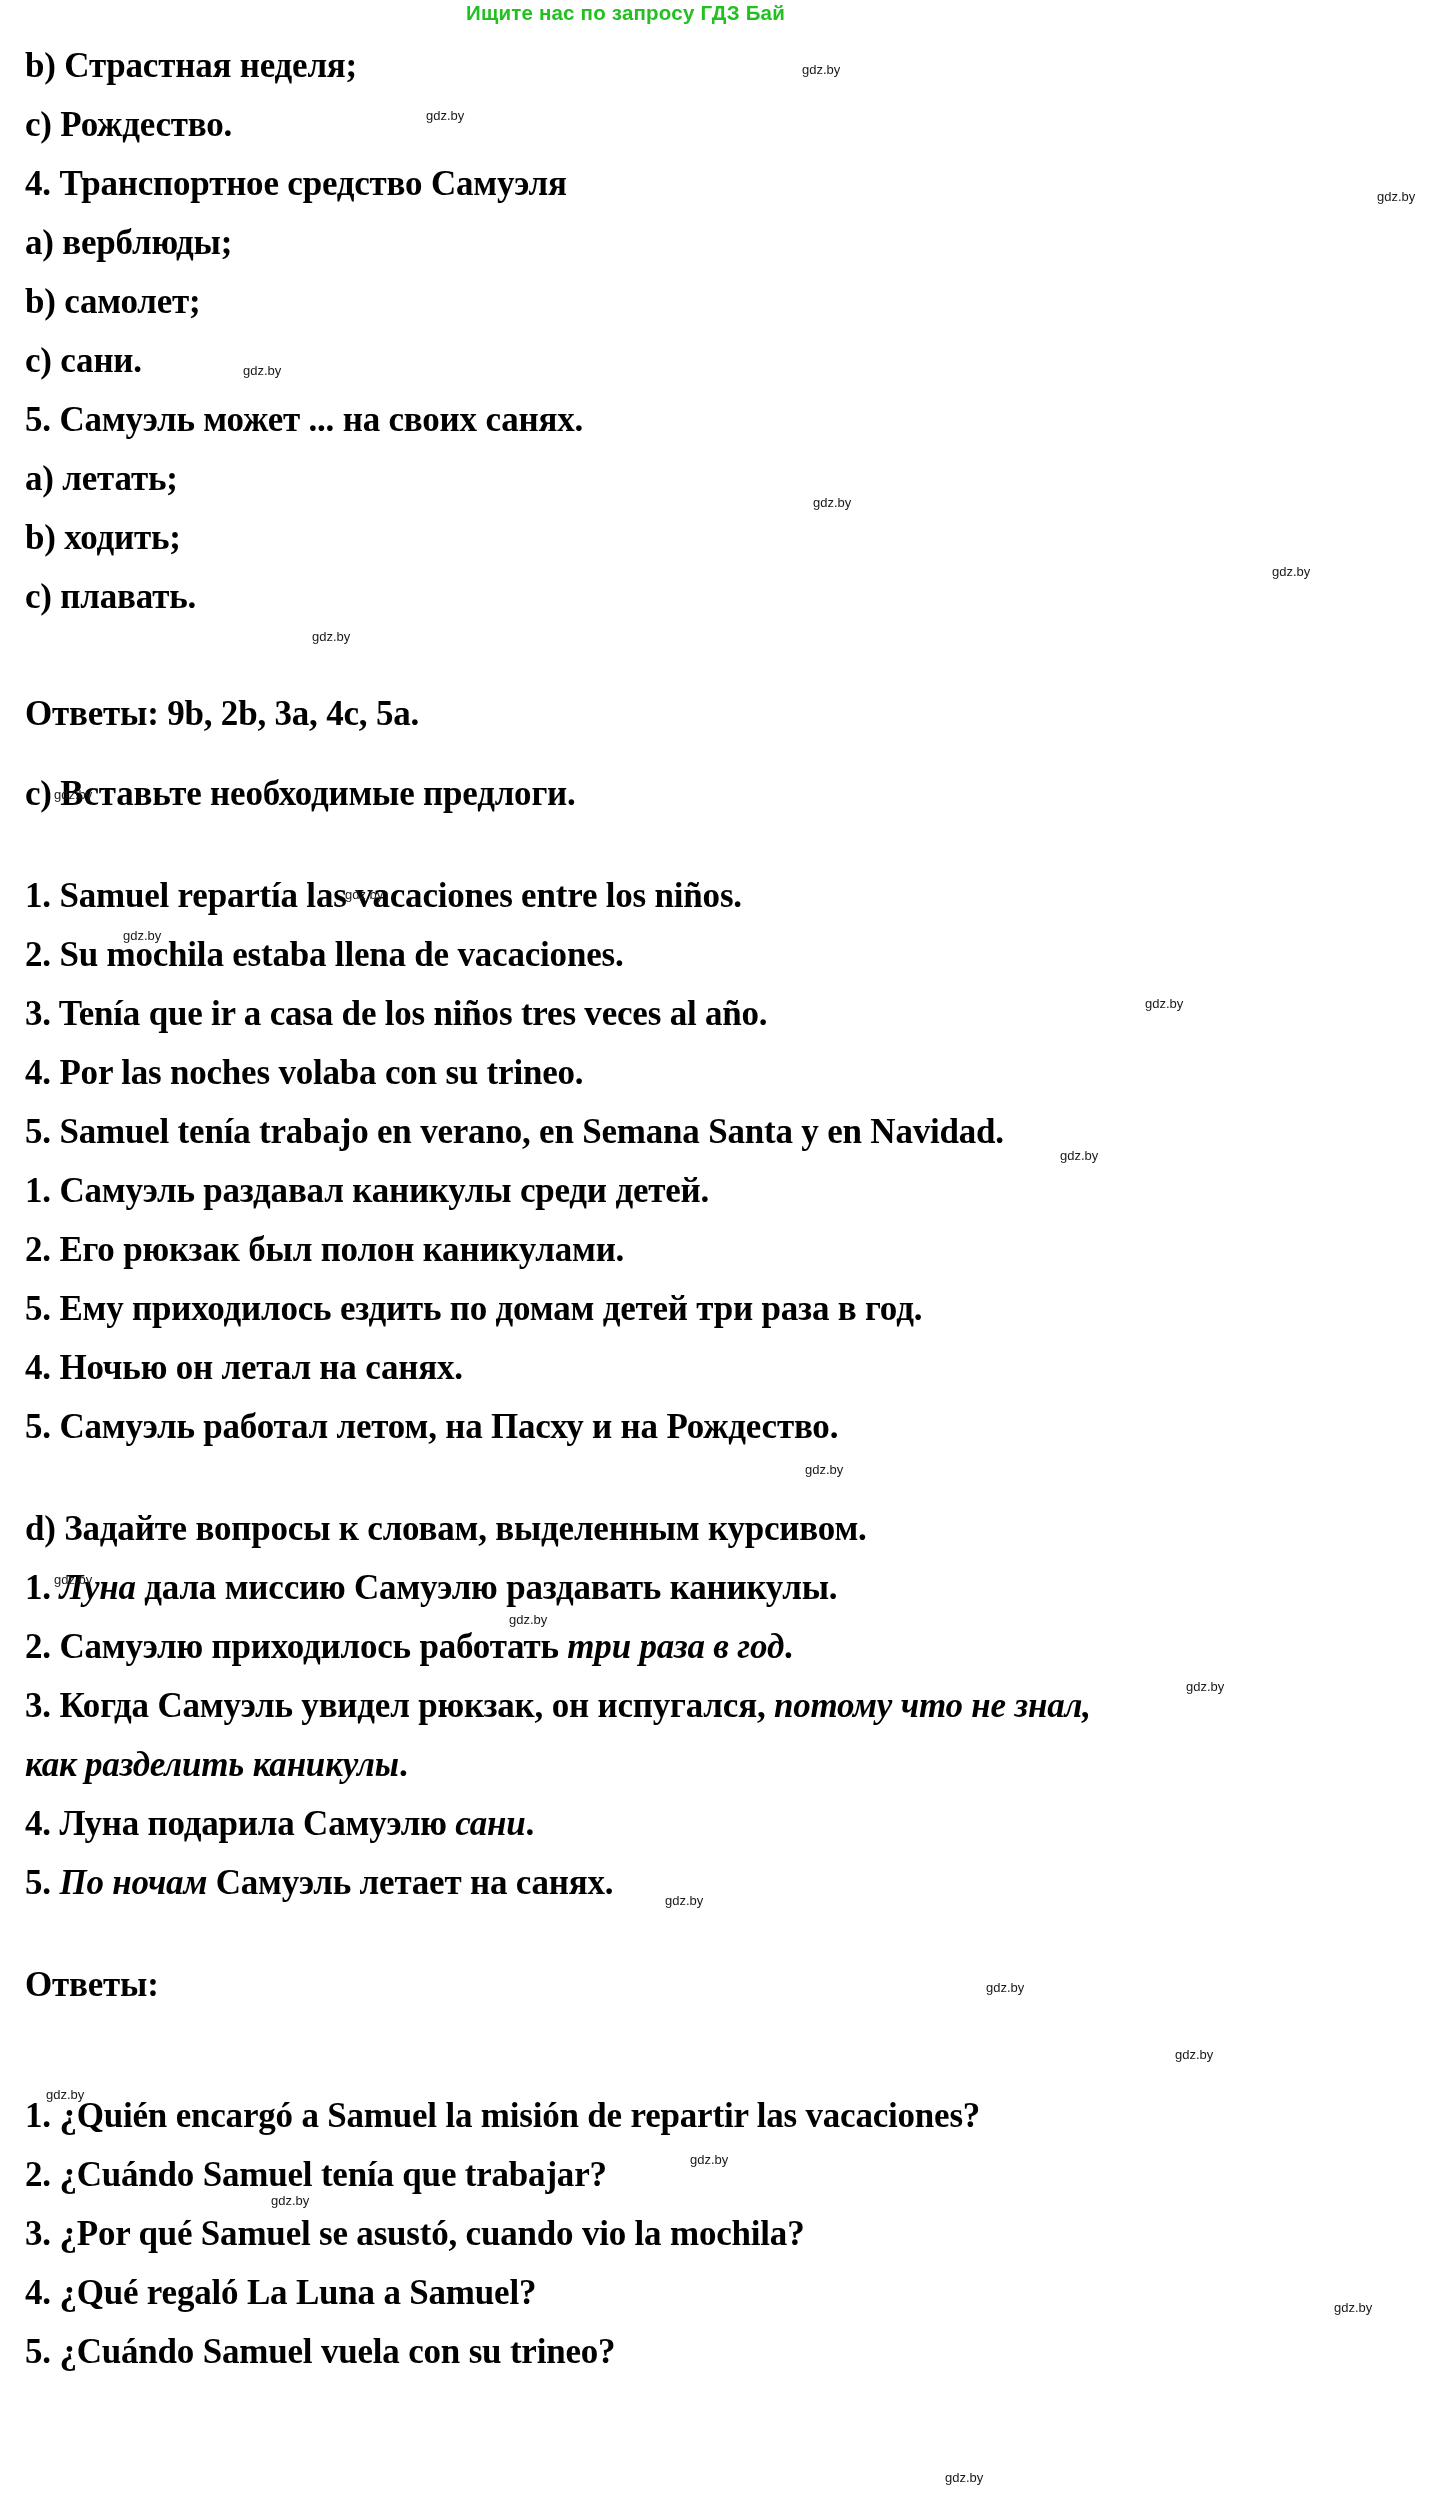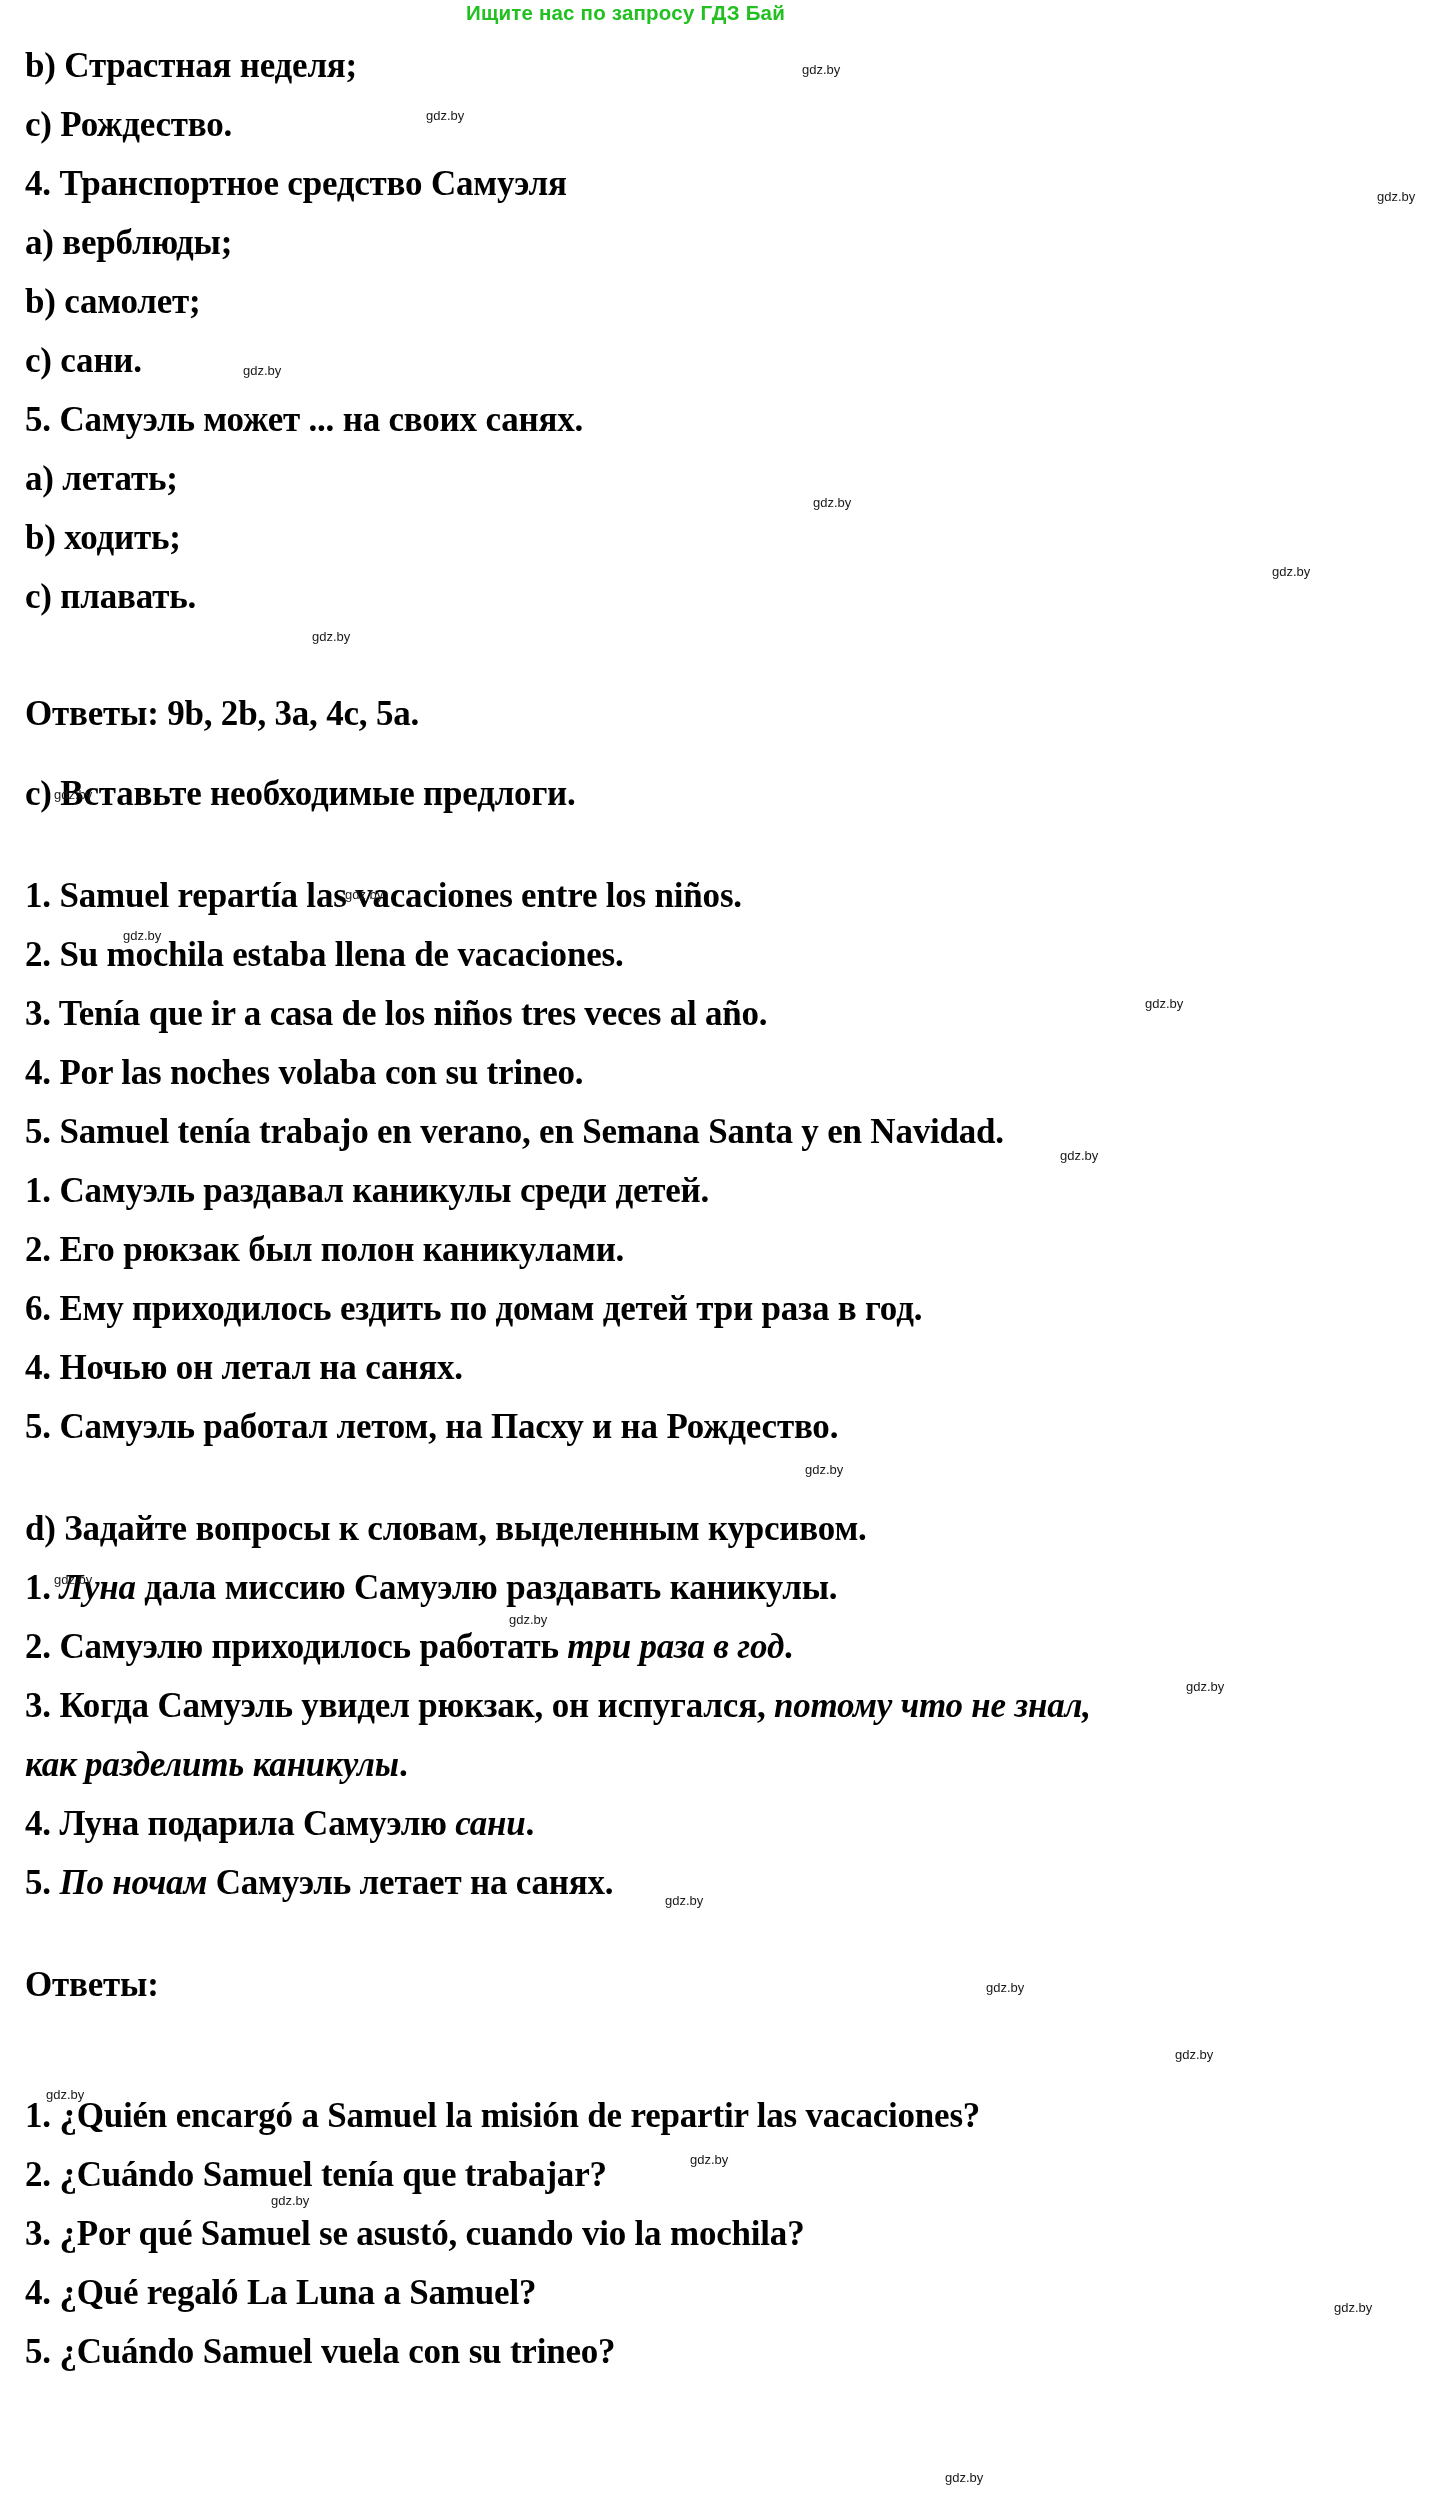--- a/index.html
+++ b/index.html
@@ -106,21 +106,21 @@
     <div class="spacer-md"></div>
 
     <div class="line">1. Samuel repartía las vacaciones entre los niños.</div>
     <div class="line">2. Su mochila estaba llena de vacaciones.</div>
     <div class="line">3. Tenía que ir a casa de los niños tres veces al año.</div>
     <div class="line">4. Por las noches volaba con su trineo.</div>
     <div class="line">5. Samuel tenía trabajo en verano, en Semana Santa y en Navidad.</div>
 
     <div class="line">1. Самуэль раздавал каникулы среди детей.</div>
     <div class="line">2. Его рюкзак был полон каникулами.</div>
-    <div class="line">6. Ему приходилось ездить по домам детей три раза в год.</div>
+    <div class="line">5. Ему приходилось ездить по домам детей три раза в год.</div>
     <div class="line">4. Ночью он летал на санях.</div>
     <div class="line">5. Самуэль работал летом, на Пасху и на Рождество.</div>
 
     <div class="spacer-md"></div>
 
     <div class="line"><span>d) </span><b>Задайте вопросы к словам, выделенным курсивом</b><span>.</span></div>
 
     <div class="line"><span>1. </span><span></span><span class="it">Луна</span><span> дала миссию Самуэлю раздавать каникулы.</span></div>
 
     <div class="line"><span>2. </span><span>Самуэлю приходилось работать </span><span class="it">три раза в год</span><span>.</span></div>

